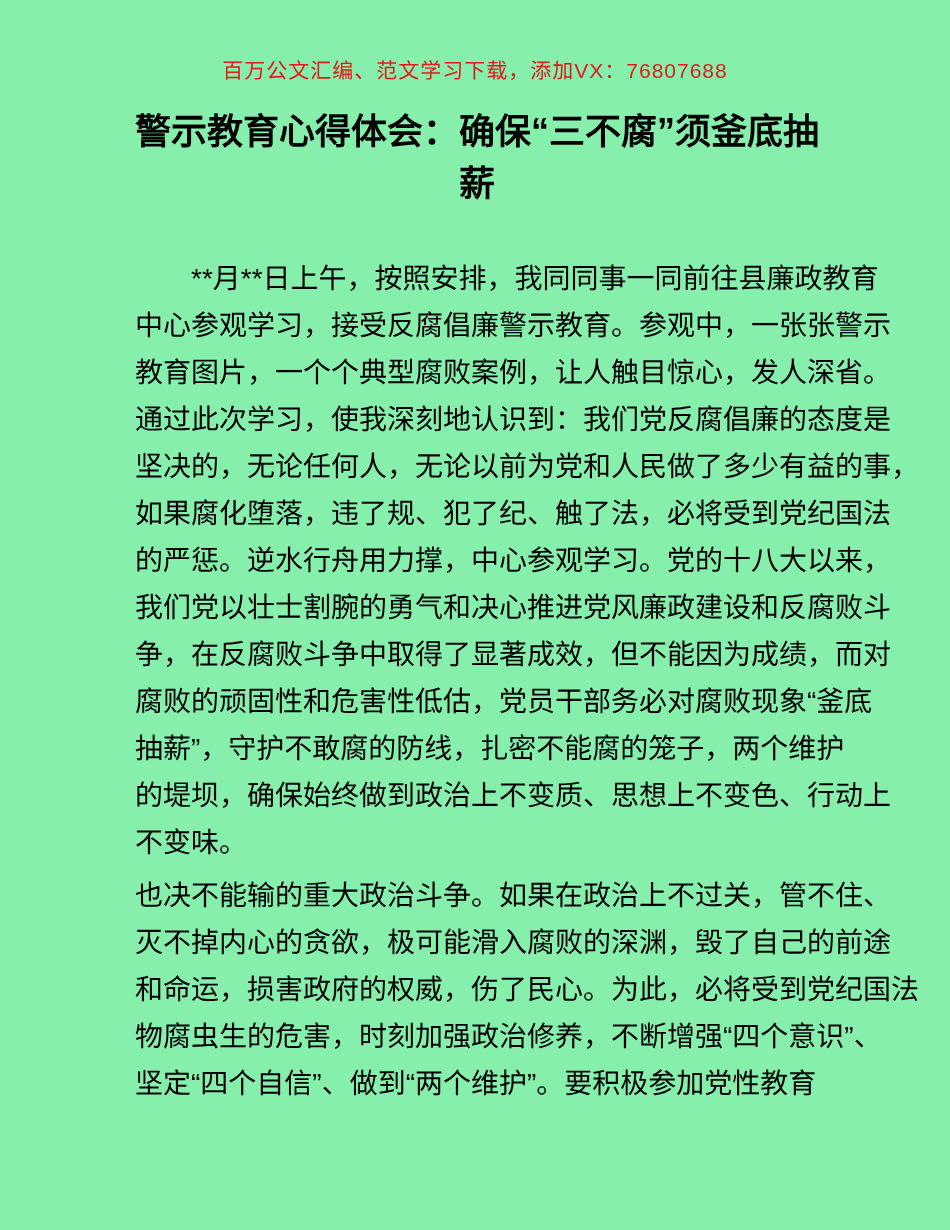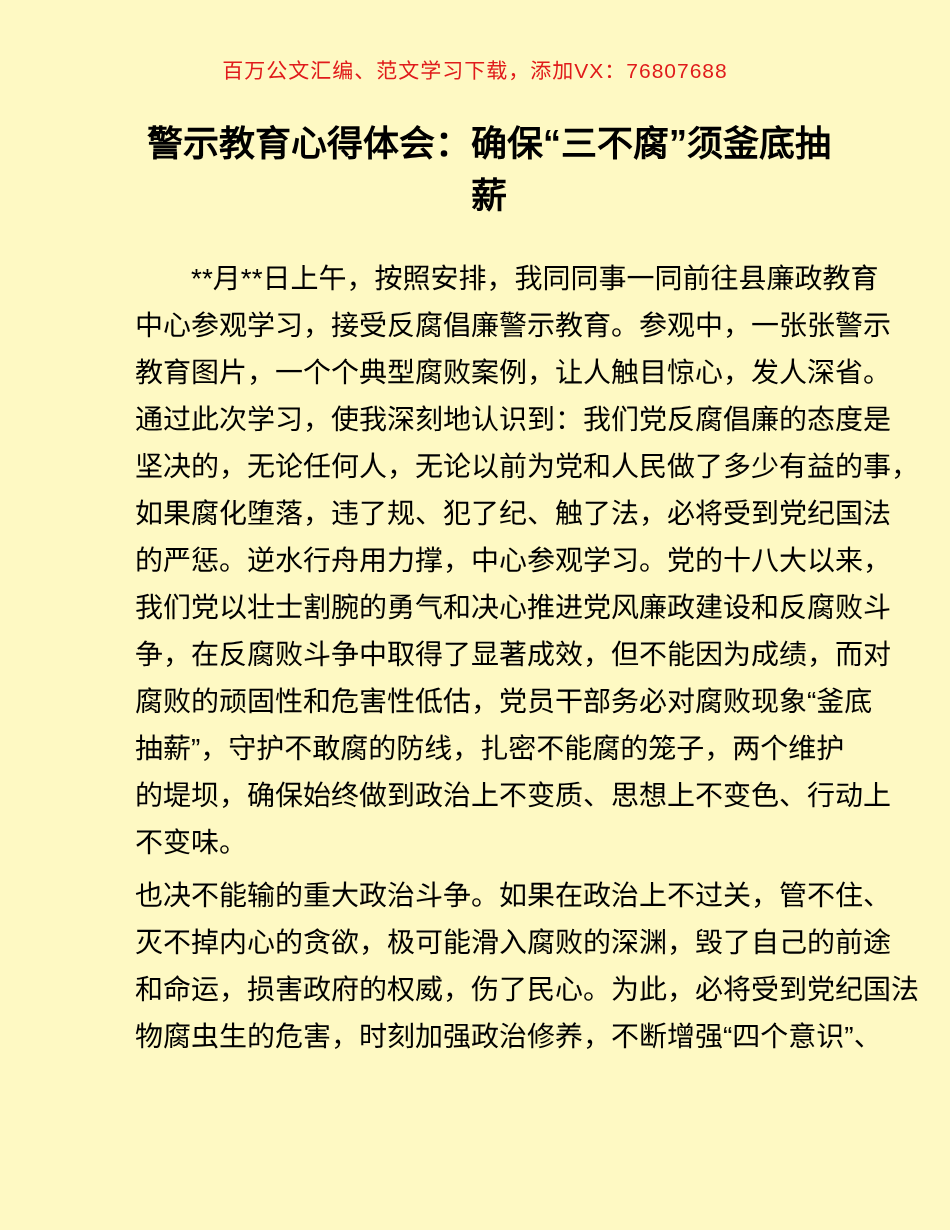--- a/index.html
+++ b/index.html
@@ -1,40 +1,40 @@
 <!DOCTYPE html>
 <html lang="zh-CN"><head>
 <meta charset="utf-8">
 <style>
   html, body { margin: 0; padding: 0; background: #ffffff; }
   .page {
     position: relative;
     width: 950px;
     height: 1230px;
-    background: #fef9c3;
+    background: #86efac;
     font-family: "Liberation Sans", sans-serif;
     color: #000000;
     overflow: hidden;
   }
   .ad-header {
     position: absolute;
     top: 54px;
     left: 0;
     width: 100%;
     text-align: center;
     font-size: 21px;
     letter-spacing: 1px;
     font-weight: 400;
   }
   .doc-title {
     position: absolute;
     top: 106px;
     left: 132px;
     width: 690px;
-    margin: 12px;
+    margin: 0;
     text-align: center;
     font-size: 36px;
     font-weight: bold;
     line-height: 52px;
     color: #000000;
   }
   .doc-body {
     position: absolute;
     top: 214px;
     left: 135px;
@@ -72,15 +72,16 @@
         <div class="text-line">腐败的顽固性和危害性低估，党员干部务必对腐败现象“釜底</div>
         <div class="text-line">抽薪”，守护不敢腐的防线，扎密不能腐的笼子，两个维护</div>
         <div class="text-line">的堤坝，确保始终做到政治上不变质、思想上不变色、行动上</div>
         <div class="text-line last-line">不变味。</div>
       </div>
       <div class="paragraph">
         <div class="text-line">也决不能输的重大政治斗争。如果在政治上不过关，管不住、</div>
         <div class="text-line">灭不掉内心的贪欲，极可能滑入腐败的深渊，毁了自己的前途</div>
         <div class="text-line">和命运，损害政府的权威，伤了民心。为此，必将受到党纪国法</div>
         <div class="text-line">物腐虫生的危害，时刻加强政治修养，不断增强“四个意识”、</div>
+        <div class="text-line last-line">坚定“四个自信”、做到“两个维护”。要积极参加党性教育</div>
       </div>
     </div>
 </div>
 
 </body></html>

